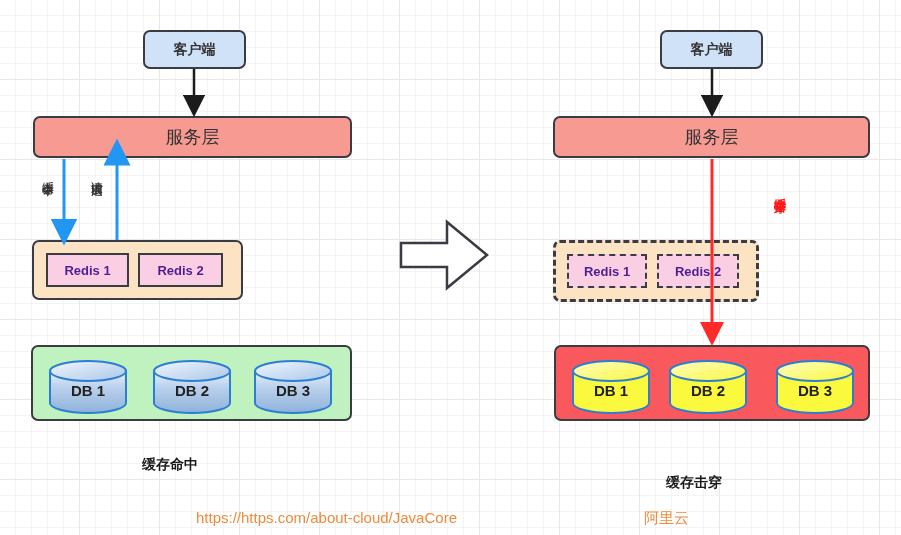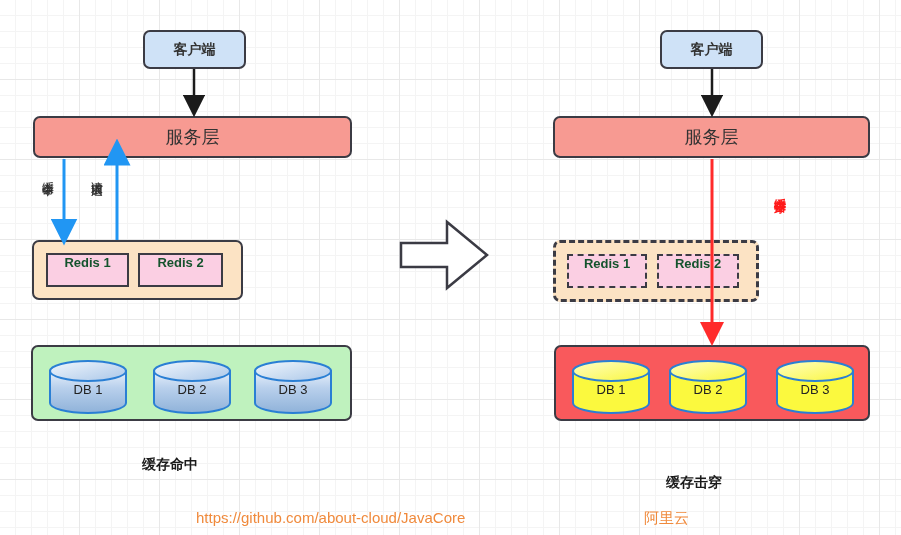--- a/index.html
+++ b/index.html
@@ -53,24 +53,25 @@
     border-style: dashed;
     border-width: 3px;
   }
   .redis-chip {
     position: absolute;
     box-sizing: border-box;
     border: 2px solid #3b3b44;
     border-radius: 0;
     background: #fbcfe3;
     display: flex;
+    align-items: center;
     justify-content: center;
     font-size: 13px;
     font-weight: bold;
-    color: #14532d;
+    color: #4c1d95;
   }
   .redis-chip.dashed {
     border-style: dashed;
     border-width: 2.5px;
   }
   .db-group {
     position: absolute;
     box-sizing: border-box;
     border: 2px solid #3b3b44;
     border-radius: 7px;
@@ -82,22 +83,22 @@
     position: absolute;
     width: 80px;
     height: 54px;
   }
   .cyl svg { display: block; }
   .cyl .cyl-label {
     position: absolute;
     left: 0; right: 0;
     top: 22px;
     text-align: center;
-    font-size: 13px;
-    font-weight: normal;
+    font-size: 15px;
+    font-weight: bold;
     color: #222;
     pointer-events: none;
   }
 
   .vlabel {
     position: absolute;
     writing-mode: vertical-rl;
     text-orientation: upright;
     font-size: 12px;
     line-height: 1.08;
@@ -273,19 +274,19 @@
     <line x1="117" y1="240" x2="117" y2="152" stroke="#2196f3" stroke-width="3" marker-end="url(#arrowBlue)"></line>
 
     <line x1="712" y1="69" x2="712" y2="106" stroke="#1b1b1b" stroke-width="2.5" marker-end="url(#arrowBlack)"></line>
 
     <line x1="712" y1="159" x2="712" y2="334" stroke="#ff2a2a" stroke-width="3" marker-end="url(#arrowRed)"></line>
 
     <path d="M401,243 L447,243 L447,222 L487,255 L447,288 L447,267 L401,267 Z" fill="#ffffff" stroke="#3b3b44" stroke-width="2.5" stroke-linejoin="miter"></path>
   </svg>
 
   <div class="footer-text" style="left:196px; top:509px;">
-    <span>https://github.com/about-cloud/JavaCore</span>
+    <span>https://https.com/about-cloud/JavaCore</span>
   </div>
   <div class="footer-text" style="left:624px; top:509px;padding-left:20px;">
     <span>阿里云</span>
   </div>
 
 </div>
 
 </body></html>

